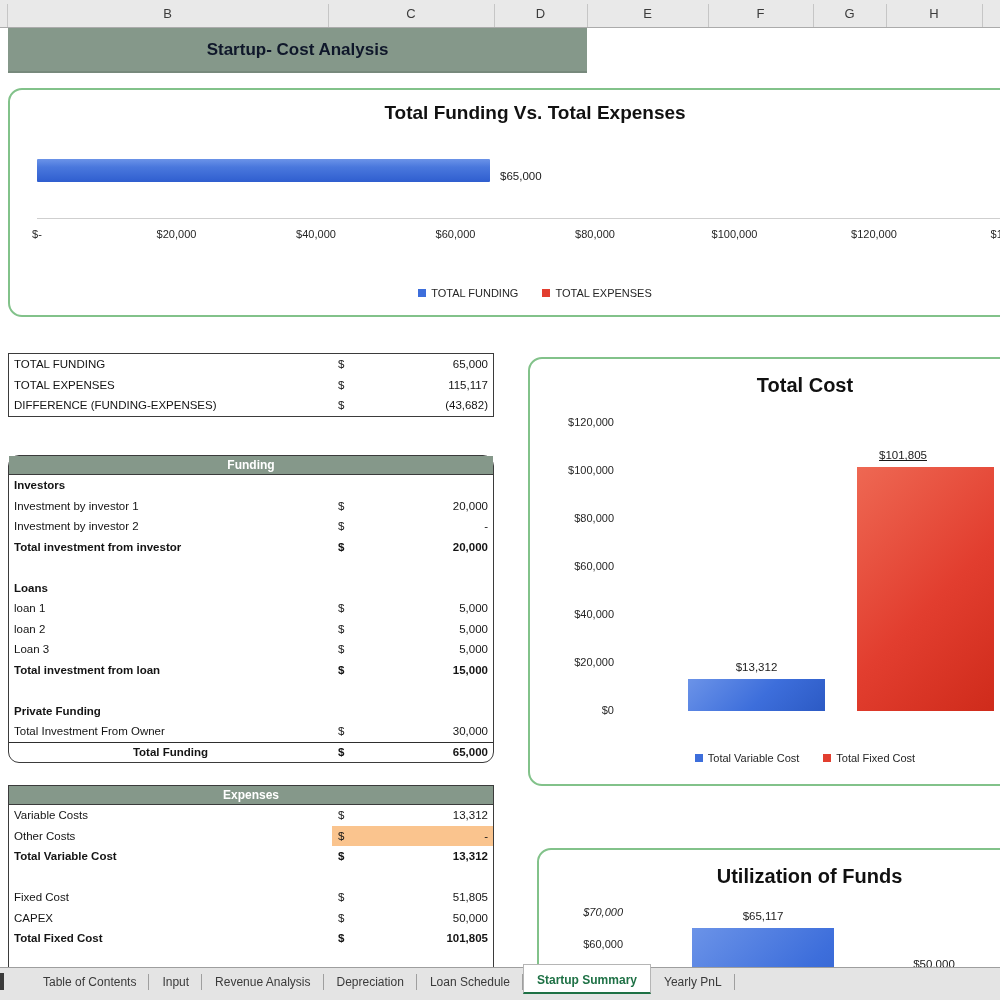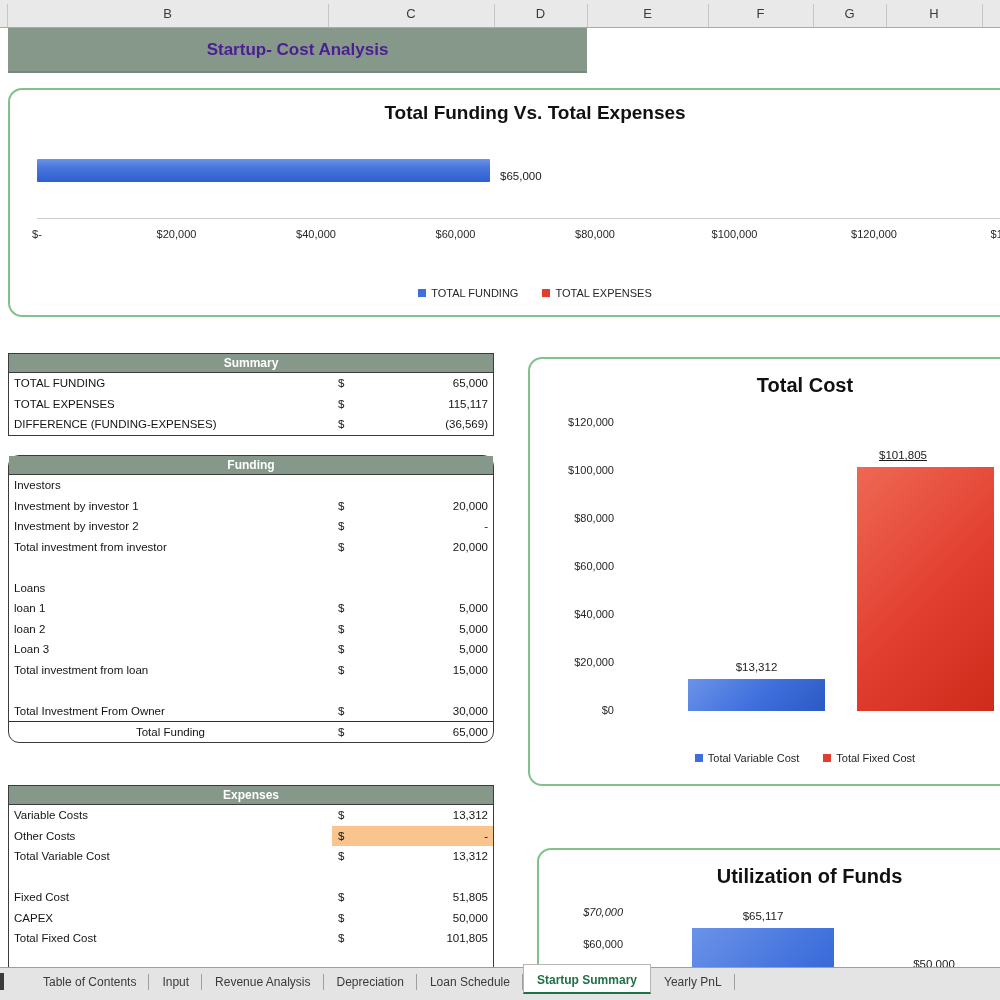--- a/index.html
+++ b/index.html
@@ -8,21 +8,21 @@
 
   
   #colheader { position:absolute; left:0; top:0; width:1000px; height:28px;
     background:#E9E9E9; border-bottom:1px solid #ABABAB; z-index:2; }
   .col-letter { position:absolute; top:0; height:28px; line-height:28px; text-align:center;
     font-size:13px; color:#3c3c3c; }
   .col-sep { position:absolute; top:4px; bottom:0; width:1px; background:#C6C6C6; }
 
   
   #banner { position:absolute; left:8px; top:28px; width:579px; height:45px;
-    background:#85988A; border-bottom:2px solid #77897C; color:#4c1d95;
+    background:#85988A; border-bottom:2px solid #77897C; color:#0f172a;
     font-size:17px; font-weight:bold; text-align:center; line-height:43px; z-index:1; }
 
   
   .chart-box { position:absolute; background:#fff; border:2px solid #82C28A; border-radius:14px; }
   #chart1 { left:8px; top:88px; width:1054px; height:229px; }
   #chart2 { left:528px; top:357px; width:554px; height:429px; }
   #chart3 { left:537px; top:848px; width:545px; height:220px; }
   .chart-title { position:absolute; left:0; width:100%; text-align:center;
     font-weight:bold; color:#111; }
   #chart1 .chart-title { top:12px; font-size:19px; }
@@ -56,21 +56,21 @@
 
   
   .tbl { position:absolute; left:8px; width:486px; background:#fff;
     border:1.5px solid #3B3B3B; font-size:11.5px; color:#141414; }
   #summary-table  { top:353px; }
   #funding-table  { top:455px;border-radius:11px; }
   #expenses-table { top:785px; }
   .tbl-header { height:19px; line-height:19px; background:#85988A; color:#fff;
     font-weight:bold; font-size:12px; text-align:center; border-bottom:1px solid #3B3B3B; }
   .tbl-row { display:flex; height:20.5px; align-items:center; }
-  .tbl-row.bold { font-weight:normal; }
+  .tbl-row.bold { font-weight:bold; }
   .tbl-row.total-row { border-top:1.2px solid #2E2E2E; }
   .cell-label { flex:1; padding-left:5px; white-space:nowrap; overflow:hidden; }
   .cell-label.center { text-align:center; padding-left:0; }
   .cell-right { width:161px; height:100%; display:flex; justify-content:space-between;
     align-items:center; padding:0 5px 0 6px; }
   .cell-right.highlight { background:#FAC48E; }
 
   
   #tabbar { position:absolute; left:0; top:967px; width:1000px; height:33px;
     background:#E4E4E4; border-top:1px solid #9E9E9E; display:flex; align-items:flex-start; z-index:5; }
@@ -134,41 +134,40 @@
           <span>TOTAL FUNDING</span>
         </div>
         <div class="legend-item">
           <span class="swatch" style="background: rgb(226, 62, 47);"></span>
           <span>TOTAL EXPENSES</span>
         </div>
       </div>
   </div>
 
   <div id="summary-table" class="tbl">
-    <div class="tbl-header">Summary</div>
     <div class="tbl-body">
         <div class="tbl-row">
           <div class="cell-label">TOTAL FUNDING</div>
           <div class="cell-right">
             <span>$</span>
             <span>65,000</span>
           </div>
         </div>
         <div class="tbl-row">
           <div class="cell-label">TOTAL EXPENSES</div>
           <div class="cell-right">
             <span>$</span>
             <span>115,117</span>
           </div>
         </div>
         <div class="tbl-row">
           <div class="cell-label">DIFFERENCE (FUNDING-EXPENSES)</div>
           <div class="cell-right">
             <span>$</span>
-            <span>(36,569)</span>
+            <span>(43,682)</span>
           </div>
         </div>
       </div>
   </div>
 
   <div id="funding-table" class="tbl">
     <div class="tbl-header">Funding</div>
     <div class="tbl-body">
         <div class="tbl-row bold">
           <div class="cell-label">Investors</div>
@@ -235,20 +234,27 @@
         </div>
         <div class="tbl-row bold">
           <div class="cell-label">Total investment from loan</div>
           <div class="cell-right">
             <span>$</span>
             <span>15,000</span>
           </div>
         </div>
         <div class="tbl-row">
           <div class="cell-label"></div>
+          <div class="cell-right">
+            <span></span>
+            <span></span>
+          </div>
+        </div>
+        <div class="tbl-row bold">
+          <div class="cell-label">Private Funding</div>
           <div class="cell-right">
             <span></span>
             <span></span>
           </div>
         </div>
         <div class="tbl-row">
           <div class="cell-label">Total Investment From Owner</div>
           <div class="cell-right">
             <span>$</span>
             <span>30,000</span>

